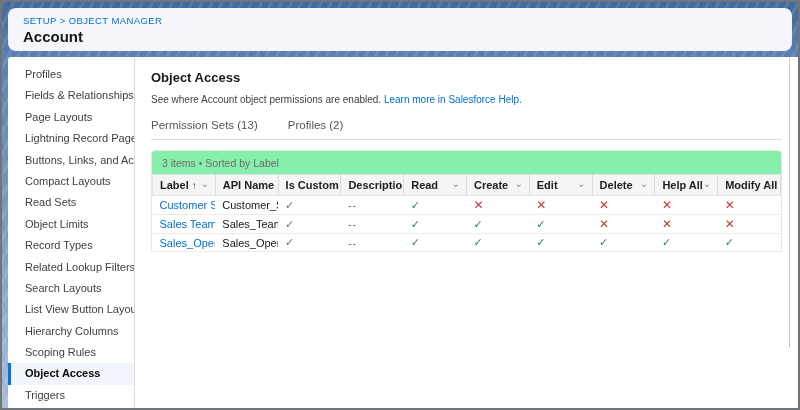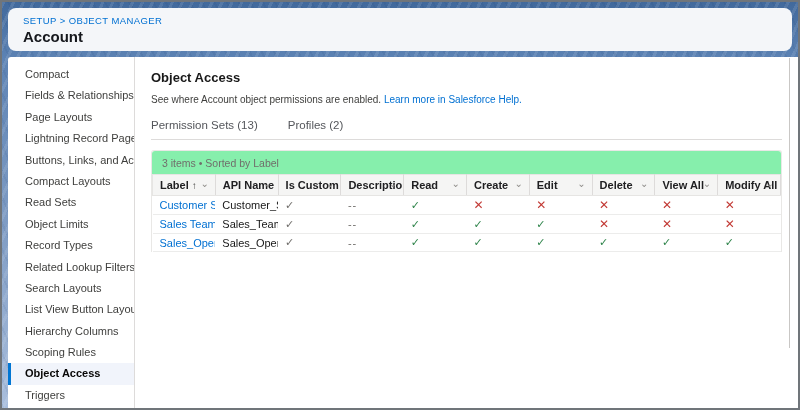--- a/index.html
+++ b/index.html
@@ -87,21 +87,21 @@
   <div class="header-card">
     <div class="breadcrumb">
       <a>SETUP</a><span class="sep">&gt;</span><a>OBJECT MANAGER</a>
     </div>
     <div class="page-title">Account</div>
   </div>
 
   <div class="content-card">
 
     <div class="sidebar" id="sidebar">
-        <div class="side-item">Compact</div>
+        <div class="side-item">Profiles</div>
         <div class="side-item">Fields &amp; Relationships</div>
         <div class="side-item">Page Layouts</div>
         <div class="side-item">Lightning Record Pages</div>
         <div class="side-item">Buttons, Links, and Actions</div>
         <div class="side-item">Compact Layouts</div>
         <div class="side-item">Read Sets</div>
         <div class="side-item">Object Limits</div>
         <div class="side-item">Record Types</div>
         <div class="side-item">Related Lookup Filters</div>
         <div class="side-item">Search Layouts</div>
@@ -131,21 +131,21 @@
           <thead>
               <tr id="thead-row">
                 <th><span>Label</span><span class="sort-arrow">↑</span><span class="chev">⌄</span></th>
                 <th><span>API Name</span><span class="chev">⌄</span></th>
                 <th><span>Is Custom</span><span class="chev">⌄</span></th>
                 <th><span>Description</span><span class="chev">⌄</span></th>
                 <th><span>Read</span><span class="chev">⌄</span></th>
                 <th><span>Create</span><span class="chev">⌄</span></th>
                 <th><span>Edit</span><span class="chev">⌄</span></th>
                 <th><span>Delete</span><span class="chev">⌄</span></th>
-                <th><span>View All</span><span class="chev">⌄</span></th>
+                <th><span>Help All</span><span class="chev">⌄</span></th>
                 <th><span>Modify All</span><span class="chev">⌄</span></th>
               </tr>
             </thead>
           <tbody id="tbody">
               <tr>
                 <td><a>Customer Sup...</a></td>
                 <td>Customer_Sup...</td>
                 <td><span class="mark-check-gray">✓</span></td>
                 <td><span class="desc-empty">--</span></td>
                 <td><span class="mark-check-green">✓</span></td>

